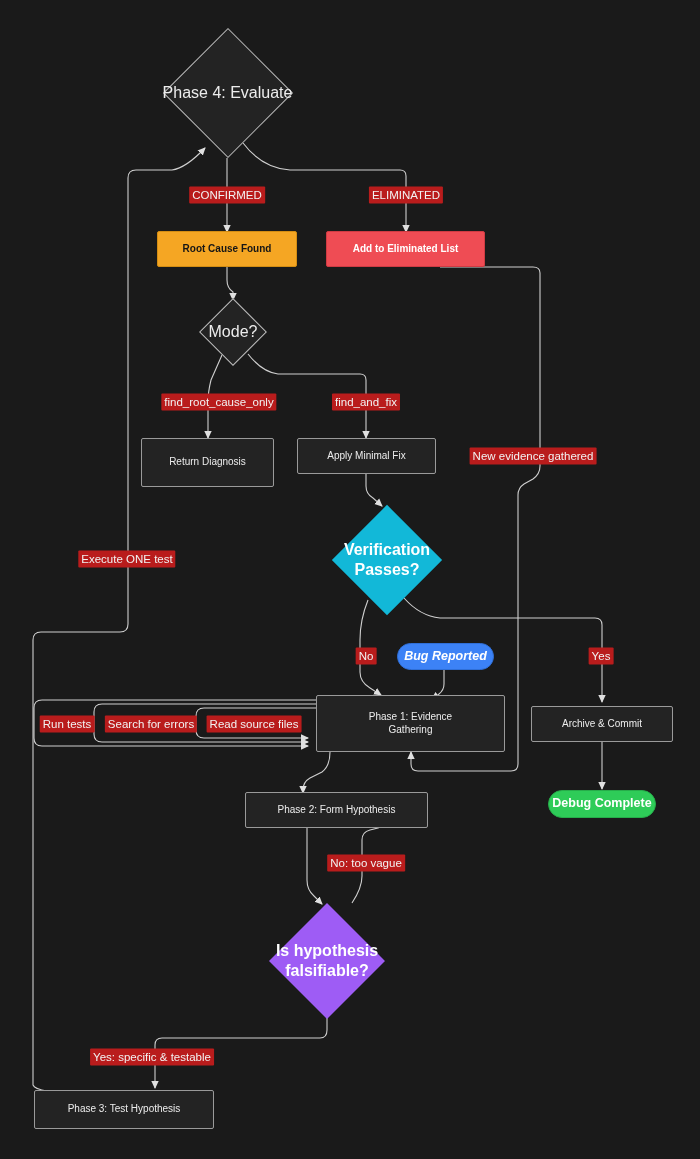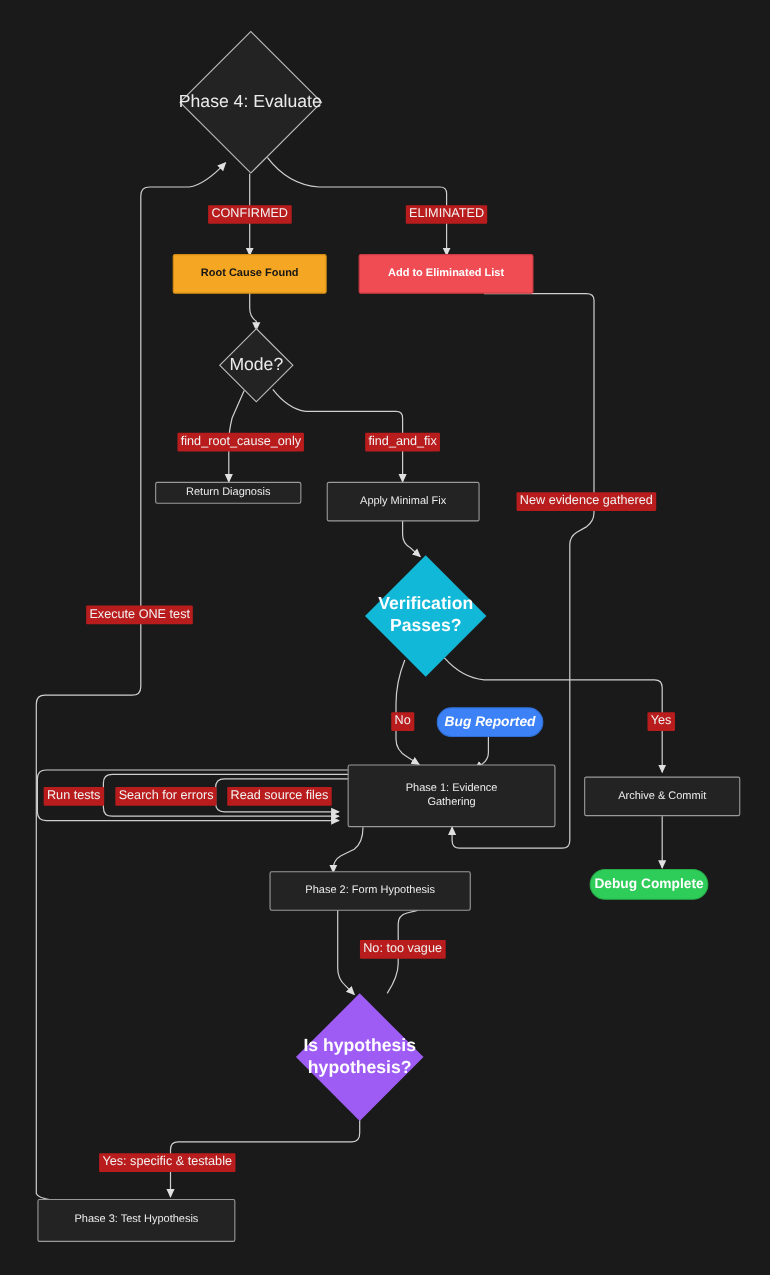--- a/index.html
+++ b/index.html
@@ -178,21 +178,21 @@
 
   <div class="node rect red" style="left:326px; top:231px; width:159px; height:36px;">
     <span>Add to Eliminated List</span>
   </div>
 
   <div class="diamond plain" style="left:194px; top:297px; width:78px; height:70px;">
     <div class="dshape" style="width:48px; height:48px;"></div>
     <div class="dlabel">Mode?</div>
   </div>
 
-  <div class="node rect" style="left:141px; top:438px; width:133px; height:20px;">
+  <div class="node rect" style="left:141px; top:438px; width:133px; height:49px;">
     <span>Return Diagnosis</span>
   </div>
 
   <div class="node rect" style="left:297px; top:438px; width:139px; height:36px;">
     <span>Apply Minimal Fix</span>
   </div>
 
   <div class="diamond cyan" style="left:329px; top:505px; width:116px; height:110px;">
     <div class="dshape" style="width:78px; height:78px;"></div>
     <div class="dlabel">
@@ -209,34 +209,34 @@
 
   <div class="node rect" style="left:316px; top:695px; width:189px; height:57px; flex-direction:column;">
     <span>Phase 1: Evidence</span>
     <span>Gathering</span>
   </div>
 
   <div class="node rect" style="left:531px; top:706px; width:142px; height:36px;">
     <span>Archive &amp; Commit</span>
   </div>
 
-  <div class="node pill green" style="left:536px; top:790px; width:108px; height:28px;">
+  <div class="node pill green" style="left:548px; top:790px; width:108px; height:28px;">
     <span>Debug Complete</span>
   </div>
 
   <div class="node rect" style="left:245px; top:792px; width:183px; height:36px;">
     <span>Phase 2: Form Hypothesis</span>
   </div>
 
   <div class="diamond purple" style="left:265px; top:903px; width:124px; height:116px;">
     <div class="dshape" style="width:82px; height:82px;"></div>
     <div class="dlabel">
       <div>
         <div>Is hypothesis</div>
-        <div>hypothesis?</div>
+        <div>falsifiable?</div>
       </div>
     </div>
   </div>
 
   <div class="node rect" style="left:34px; top:1090px; width:180px; height:39px;">
     <span>Phase 3: Test Hypothesis</span>
   </div>
 
   <div class="edge-label" style="left:227px; top:195px;">CONFIRMED</div>
 

